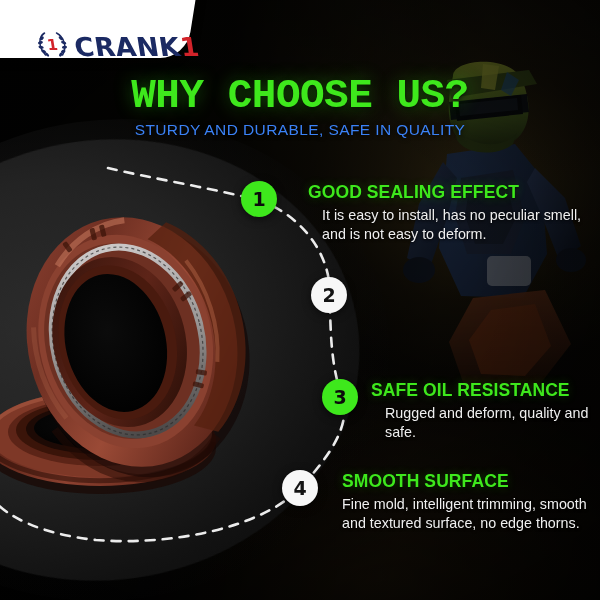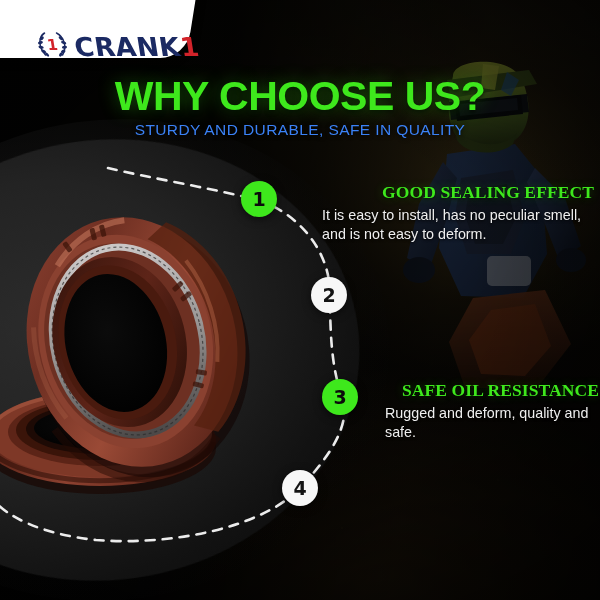--- a/index.html
+++ b/index.html
@@ -84,21 +84,21 @@
     font-family:"DejaVu Sans", sans-serif;
     font-weight:700;font-size:26px;letter-spacing:.5px;
     color:#1b2a63;line-height:1;white-space:nowrap;
     transform:scaleX(1.02);
   }
   .brand .one{color:#d2232a;}
 
   
   .headline{
     position:absolute;left:0;right:0;top:76px;text-align:center;
-    font-family:Liberation Sans, sans-serif;
+    font-family:Liberation Mono, monospace;
     font-weight:700;font-size:41px;letter-spacing:-.5px;
     color:#3ee81c;line-height:1;
     text-shadow:0 0 18px rgba(62,232,28,.38), 0 2px 4px rgba(0,0,0,.8);
   }
   .subhead{
     position:absolute;left:0;right:0;top:121px;text-align:center;
     font-size:15.5px;color:#3b82f6;letter-spacing:.4px;font-weight:400;
     text-shadow:0 1px 4px rgba(0,0,0,.9);
   }
 
@@ -113,25 +113,24 @@
     font-weight:700;font-size:19px;line-height:1;
     box-shadow:0 2px 8px rgba(0,0,0,.55);
   }
   .bullet.green{background:#3ee81c;color:#0c0c0c;}
   .bullet.white{background:#f7f7f7;color:#141414;}
 
   
   .feat{position:absolute;}
   .feat h3{
     margin:0 0 3px 0;
-    font-family:Liberation Serif, serif;
+    font-family:Liberation Sans, sans-serif;
     font-weight:700;font-size:17.5px;letter-spacing:.1px;
     color:#3ee81c;line-height:1.12;
     text-shadow:0 0 10px rgba(62,232,28,.3), 0 1px 3px rgba(0,0,0,.85);
-    text-align:right;
   }
   .feat p{
     margin:0;font-size:14.3px;line-height:1.38;color:#efefef;font-weight:400;
     text-shadow:0 1px 3px rgba(0,0,0,.95);
   }
   .feat .ind{padding-left:14px;}
 
   
   .product{position:absolute;left:-18px;top:192px;width:300px;height:340px;}
   .product svg{display:block;}
@@ -339,14 +338,18 @@
     <h3>GOOD SEALING EFFECT</h3>
     <p class="ind">It is easy to install, has no peculiar smell, and is not easy to deform.</p>
   </div>
 
 
   <div class="feat" style="left:371px;top:381px;width:228px;">
     <h3>SAFE OIL RESISTANCE</h3>
     <p class="ind">Rugged and deform, quality and safe.</p>
   </div>
 
+  <div class="feat" style="left:342px;top:472px;width:256px;">
+    <h3>SMOOTH SURFACE</h3>
+    <p>Fine mold, intelligent trimming, smooth and textured surface, no edge thorns.</p>
+  </div>
 
 </div>
 
 </body></html>

